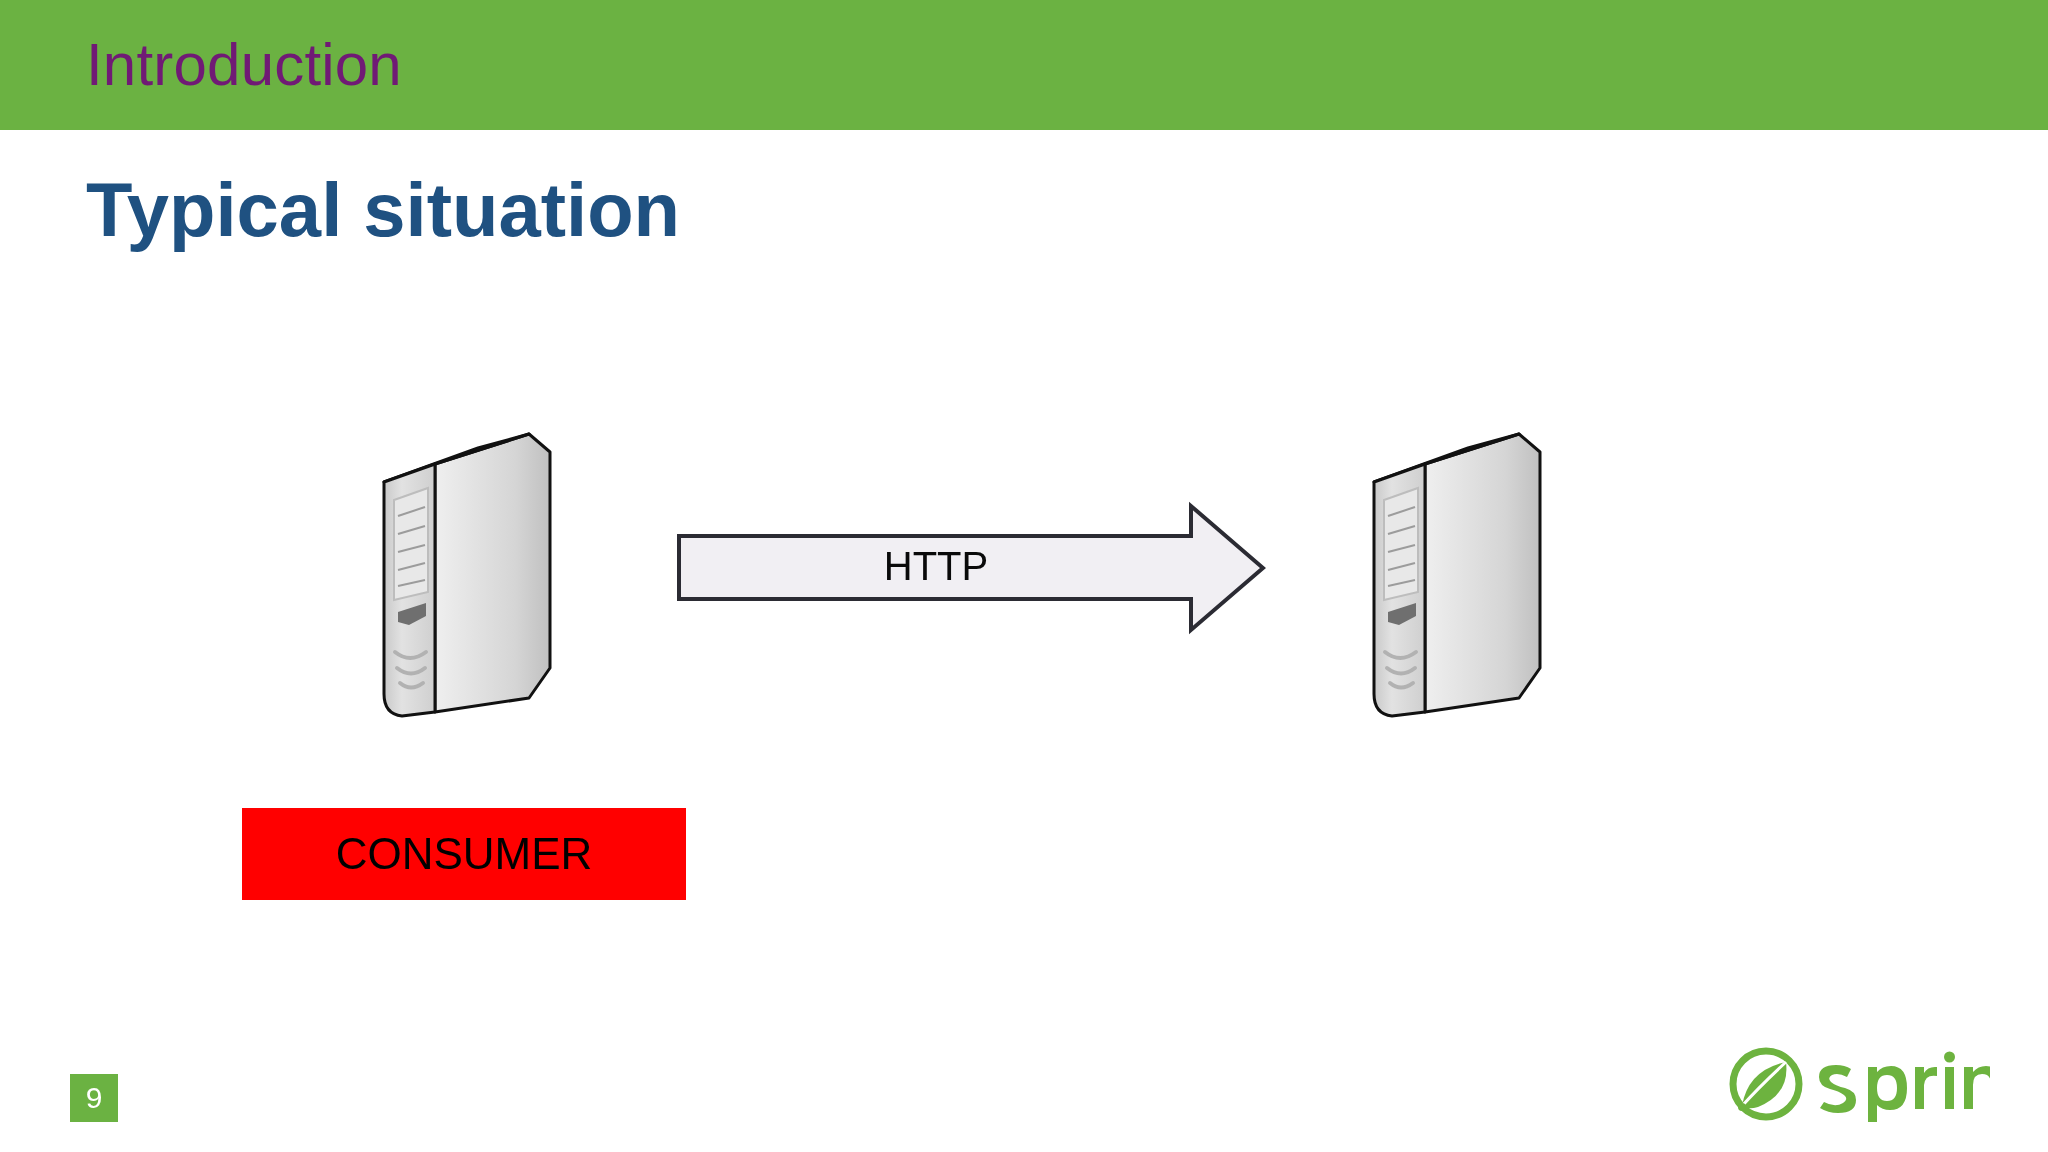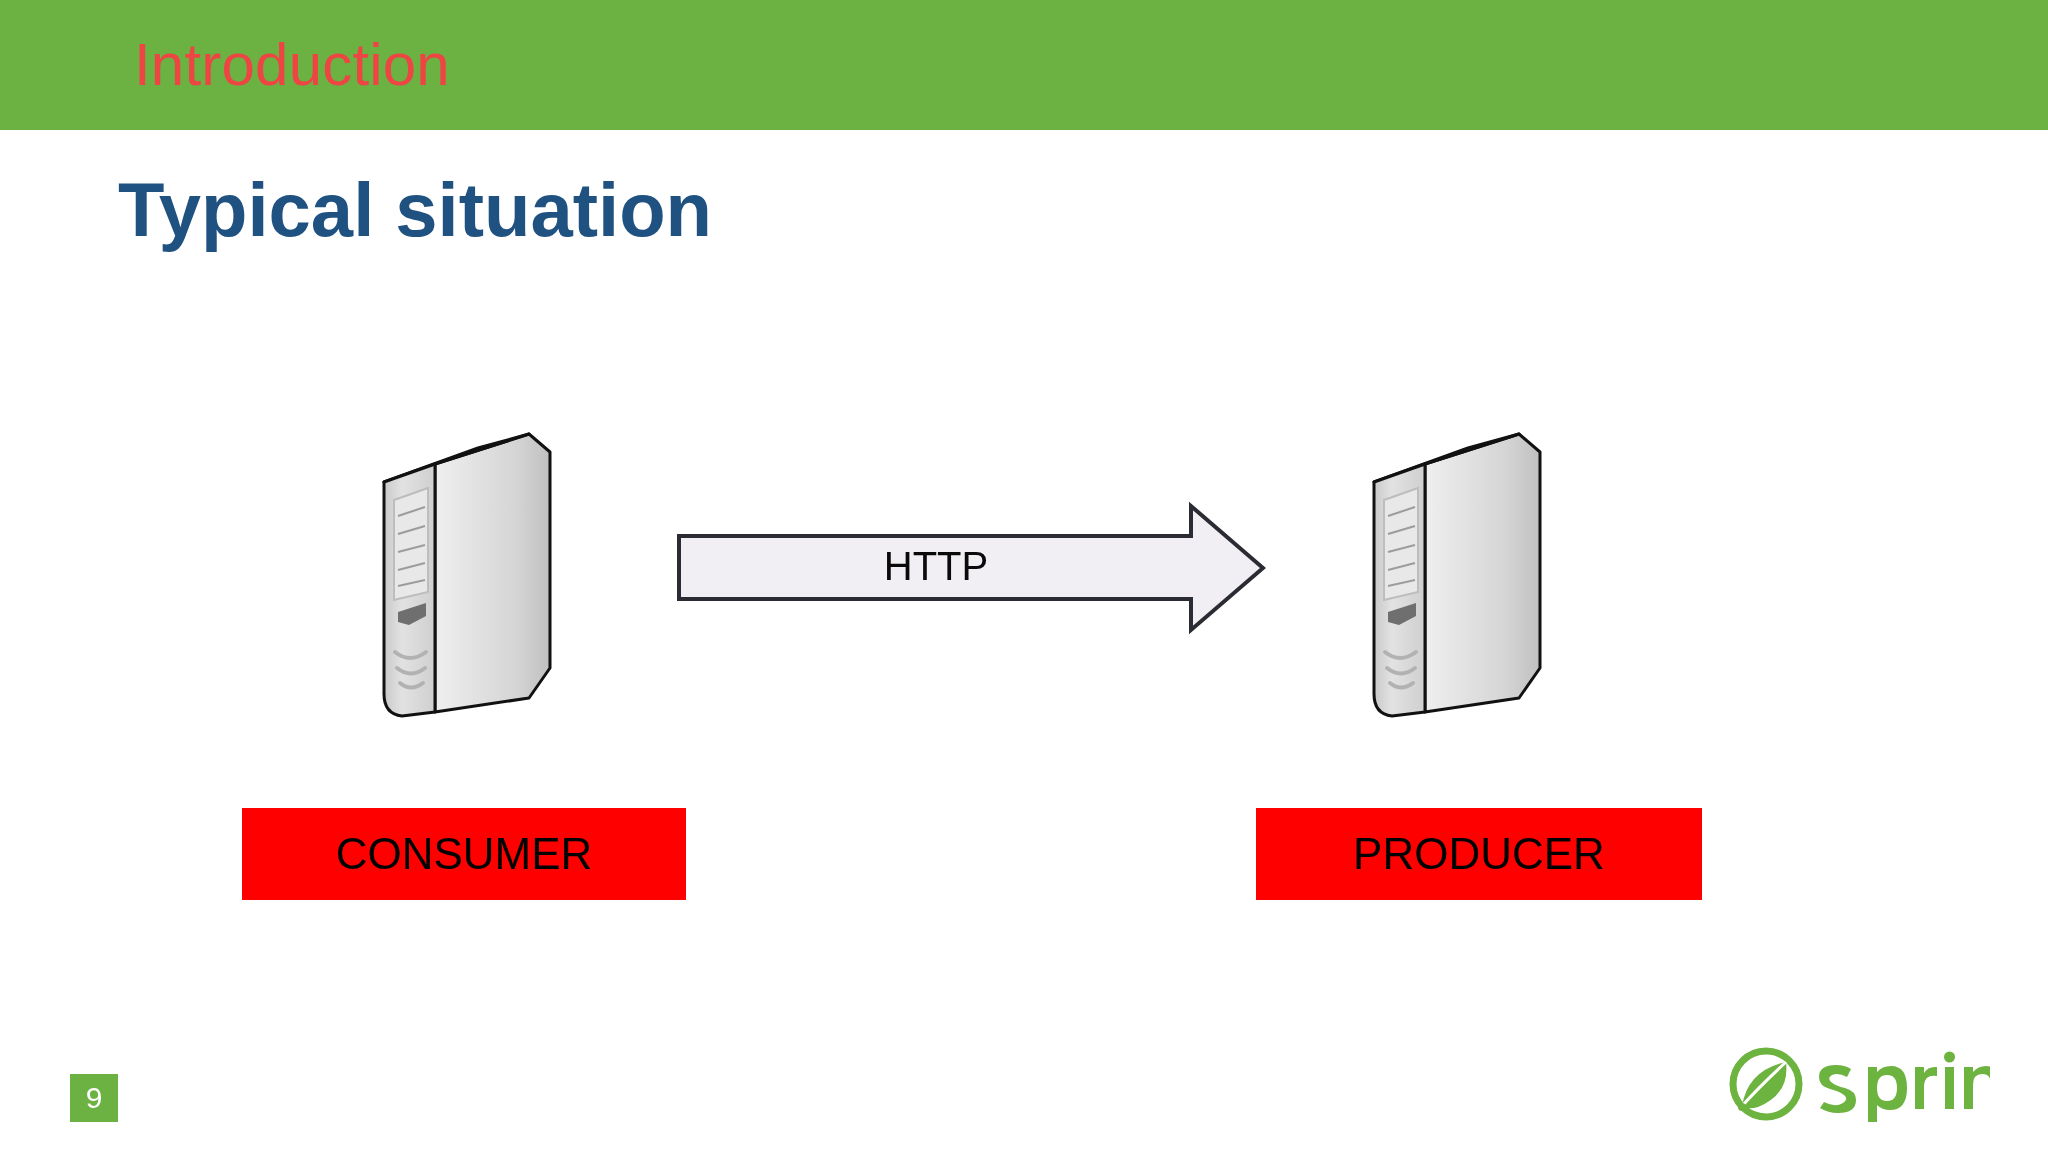--- a/index.html
+++ b/index.html
@@ -26,38 +26,36 @@
     width: 2048px;
     height: 130px;
     background: #6bb242;
   }
   .header-title {
     position: absolute;
     left: 86px;
     top: 20px;
     font-size: 60px;
     line-height: 90px;
-    color: #ef4444;
+    color: #701a75;
     font-weight: 400;
     letter-spacing: 0.2px;
     white-space: nowrap;
-    margin-left: 48px;
   }
 
   
   .slide-title {
     position: absolute;
     left: 86px;
     top: 162px;
     font-size: 76px;
     line-height: 96px;
     font-weight: bold;
     color: #1f5181;
     white-space: nowrap;
-    margin-left: 32px;
   }
 
   
   .diagram {
     position: absolute;
     left: 0;
     top: 0;
     width: 2048px;
     height: 1152px;
     pointer-events: none;
@@ -225,21 +223,20 @@
     </div>
 
     <div class="http-arrow">
       <svg viewBox="0 0 590 140" width="590" height="140" aria-hidden="true">
         <path d="M3 38 L515 38 L515 8 L587 70 L515 132 L515 101 L3 101 Z" fill="#f1eff3" stroke="#2b2b33" stroke-width="4" stroke-linejoin="miter"></path>
       </svg>
     </div>
     <div class="http-label">HTTP</div>
 
     <div class="role-box role-consumer">CONSUMER</div>
-    <div class="role-box role-producer">PRODUCER</div>
   </div>
 
   <div class="page-badge">9</div>
 
   <div class="spring-logo">
     <svg viewBox="0 0 262 76" width="262" height="76" aria-hidden="true">
       <g>
         <circle cx="38" cy="38" r="33" fill="none" stroke="#6db33f" stroke-width="7"></circle>
         <path d="M14 60 Q20 24 58 16 Q62 48 30 61 Q20 64 14 60 Z" fill="#6db33f"></path>
         <path d="M14 60 Q32 40 58 16" stroke="#ffffff" stroke-width="3" fill="none"></path>

